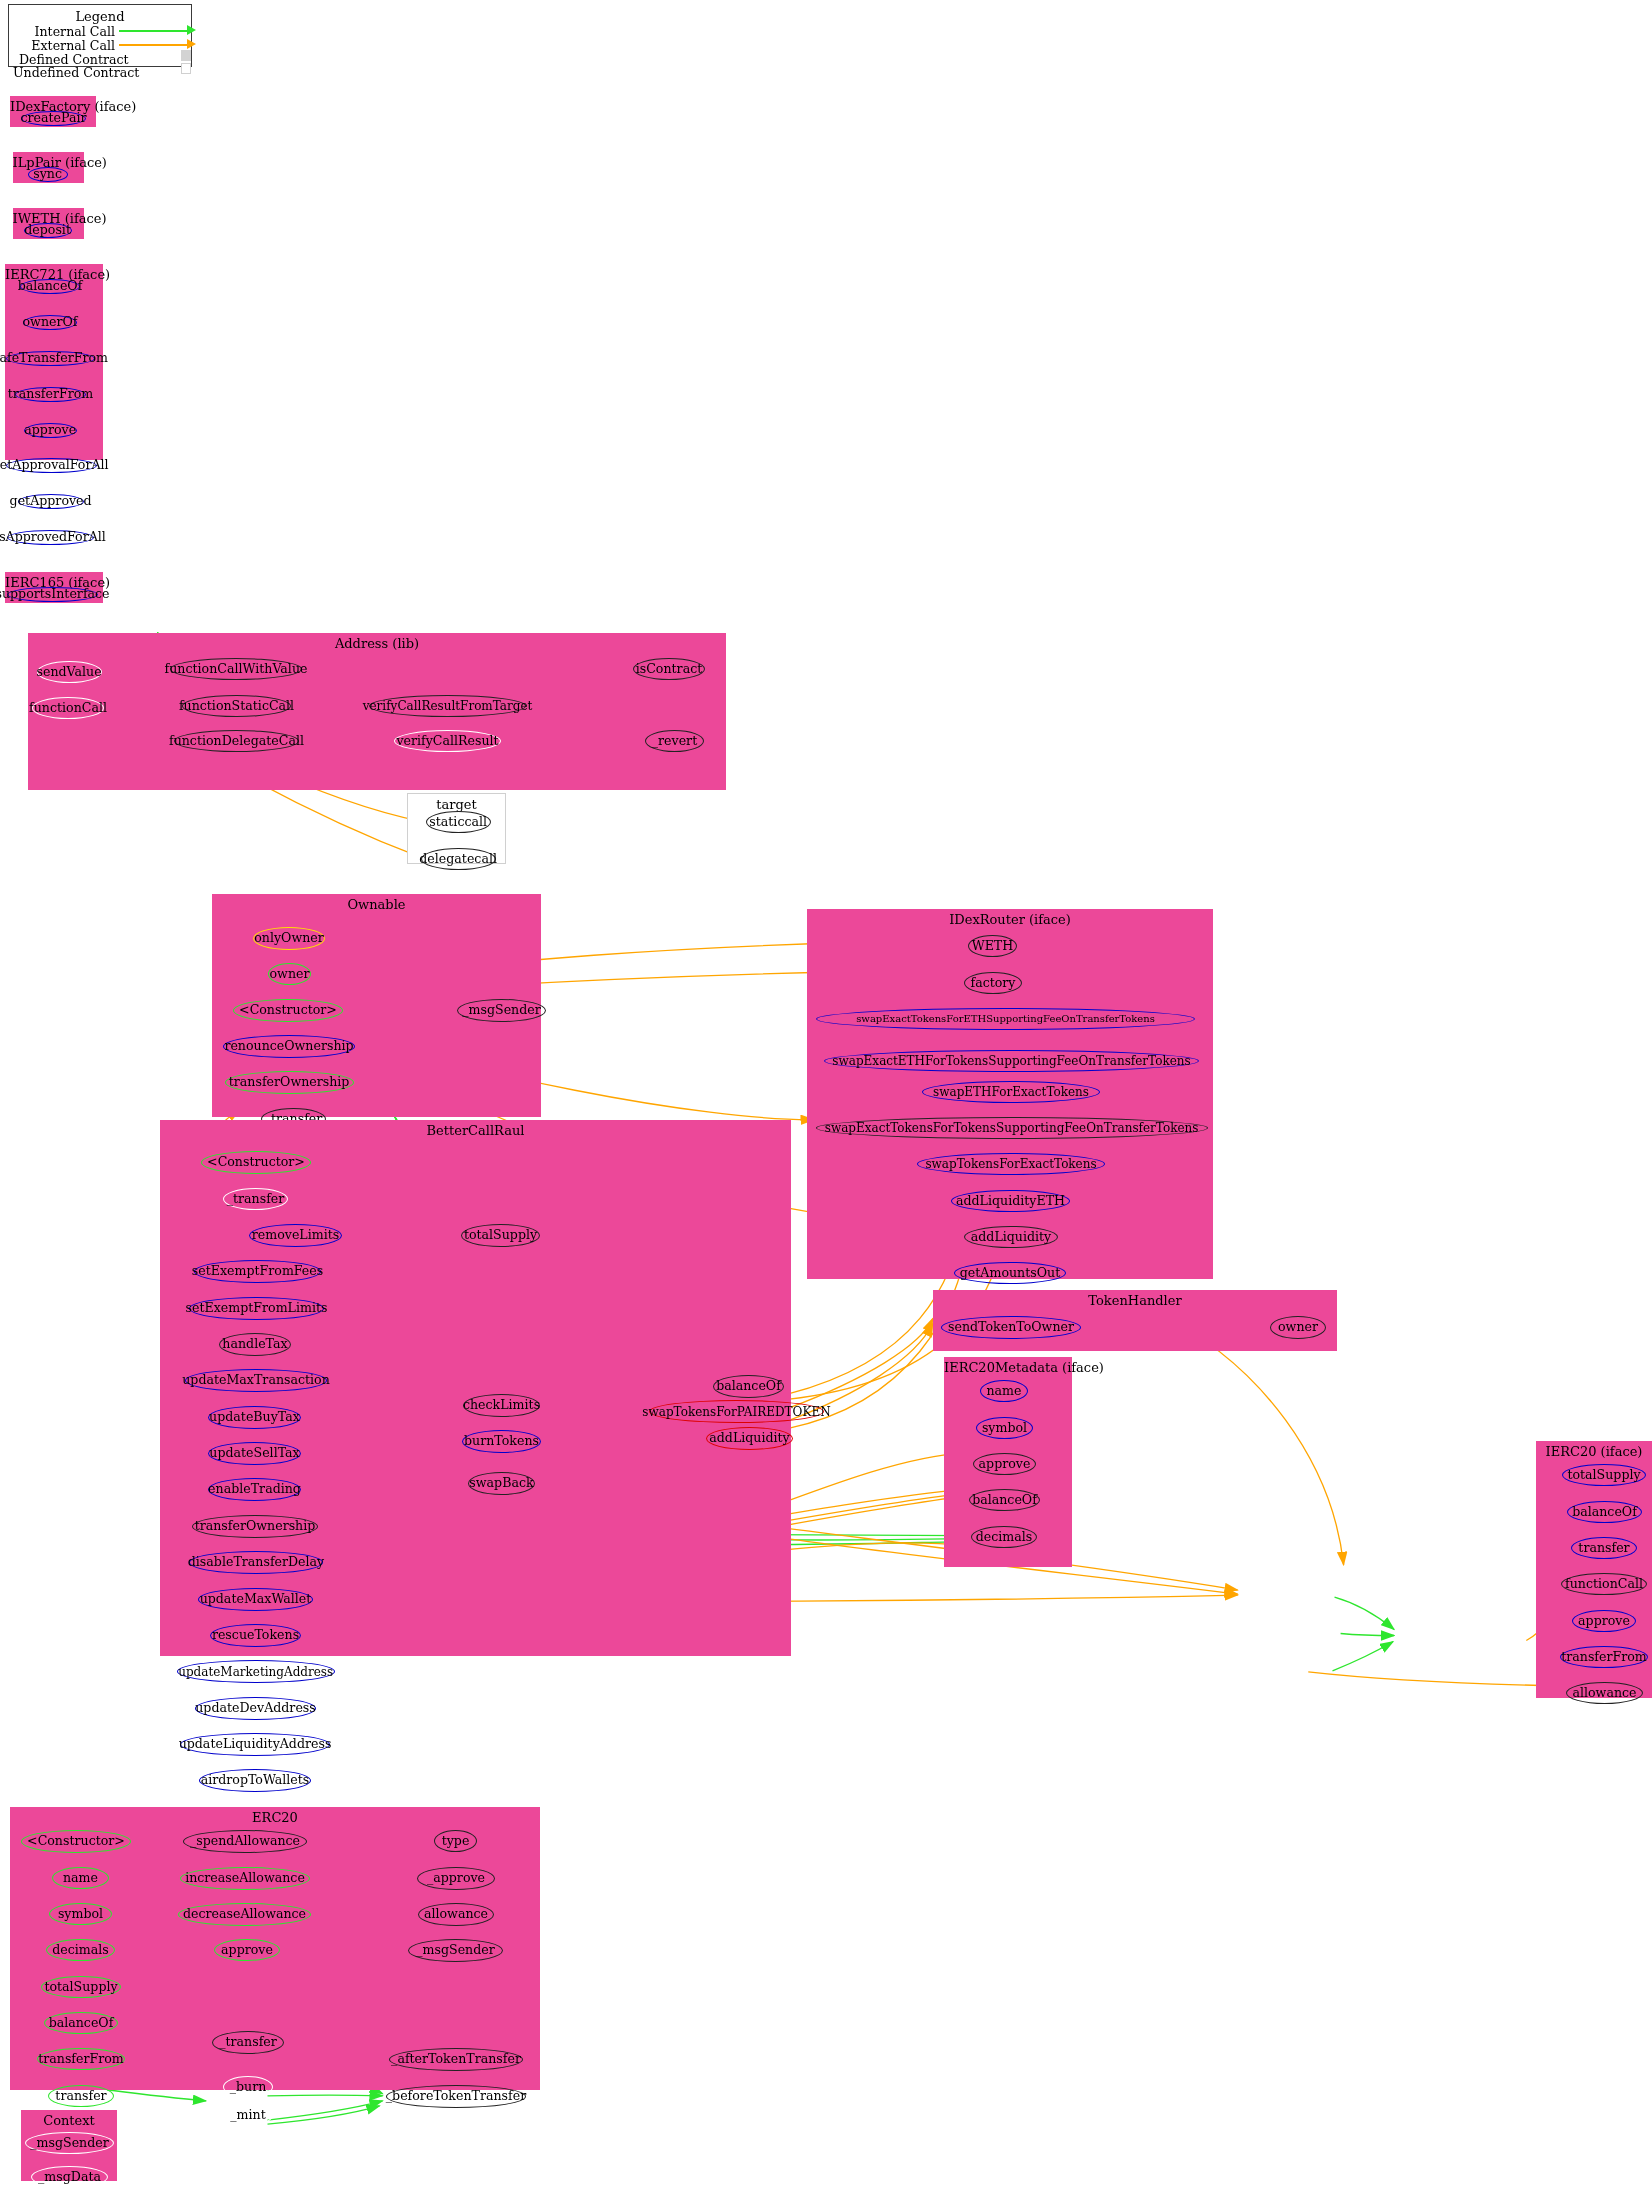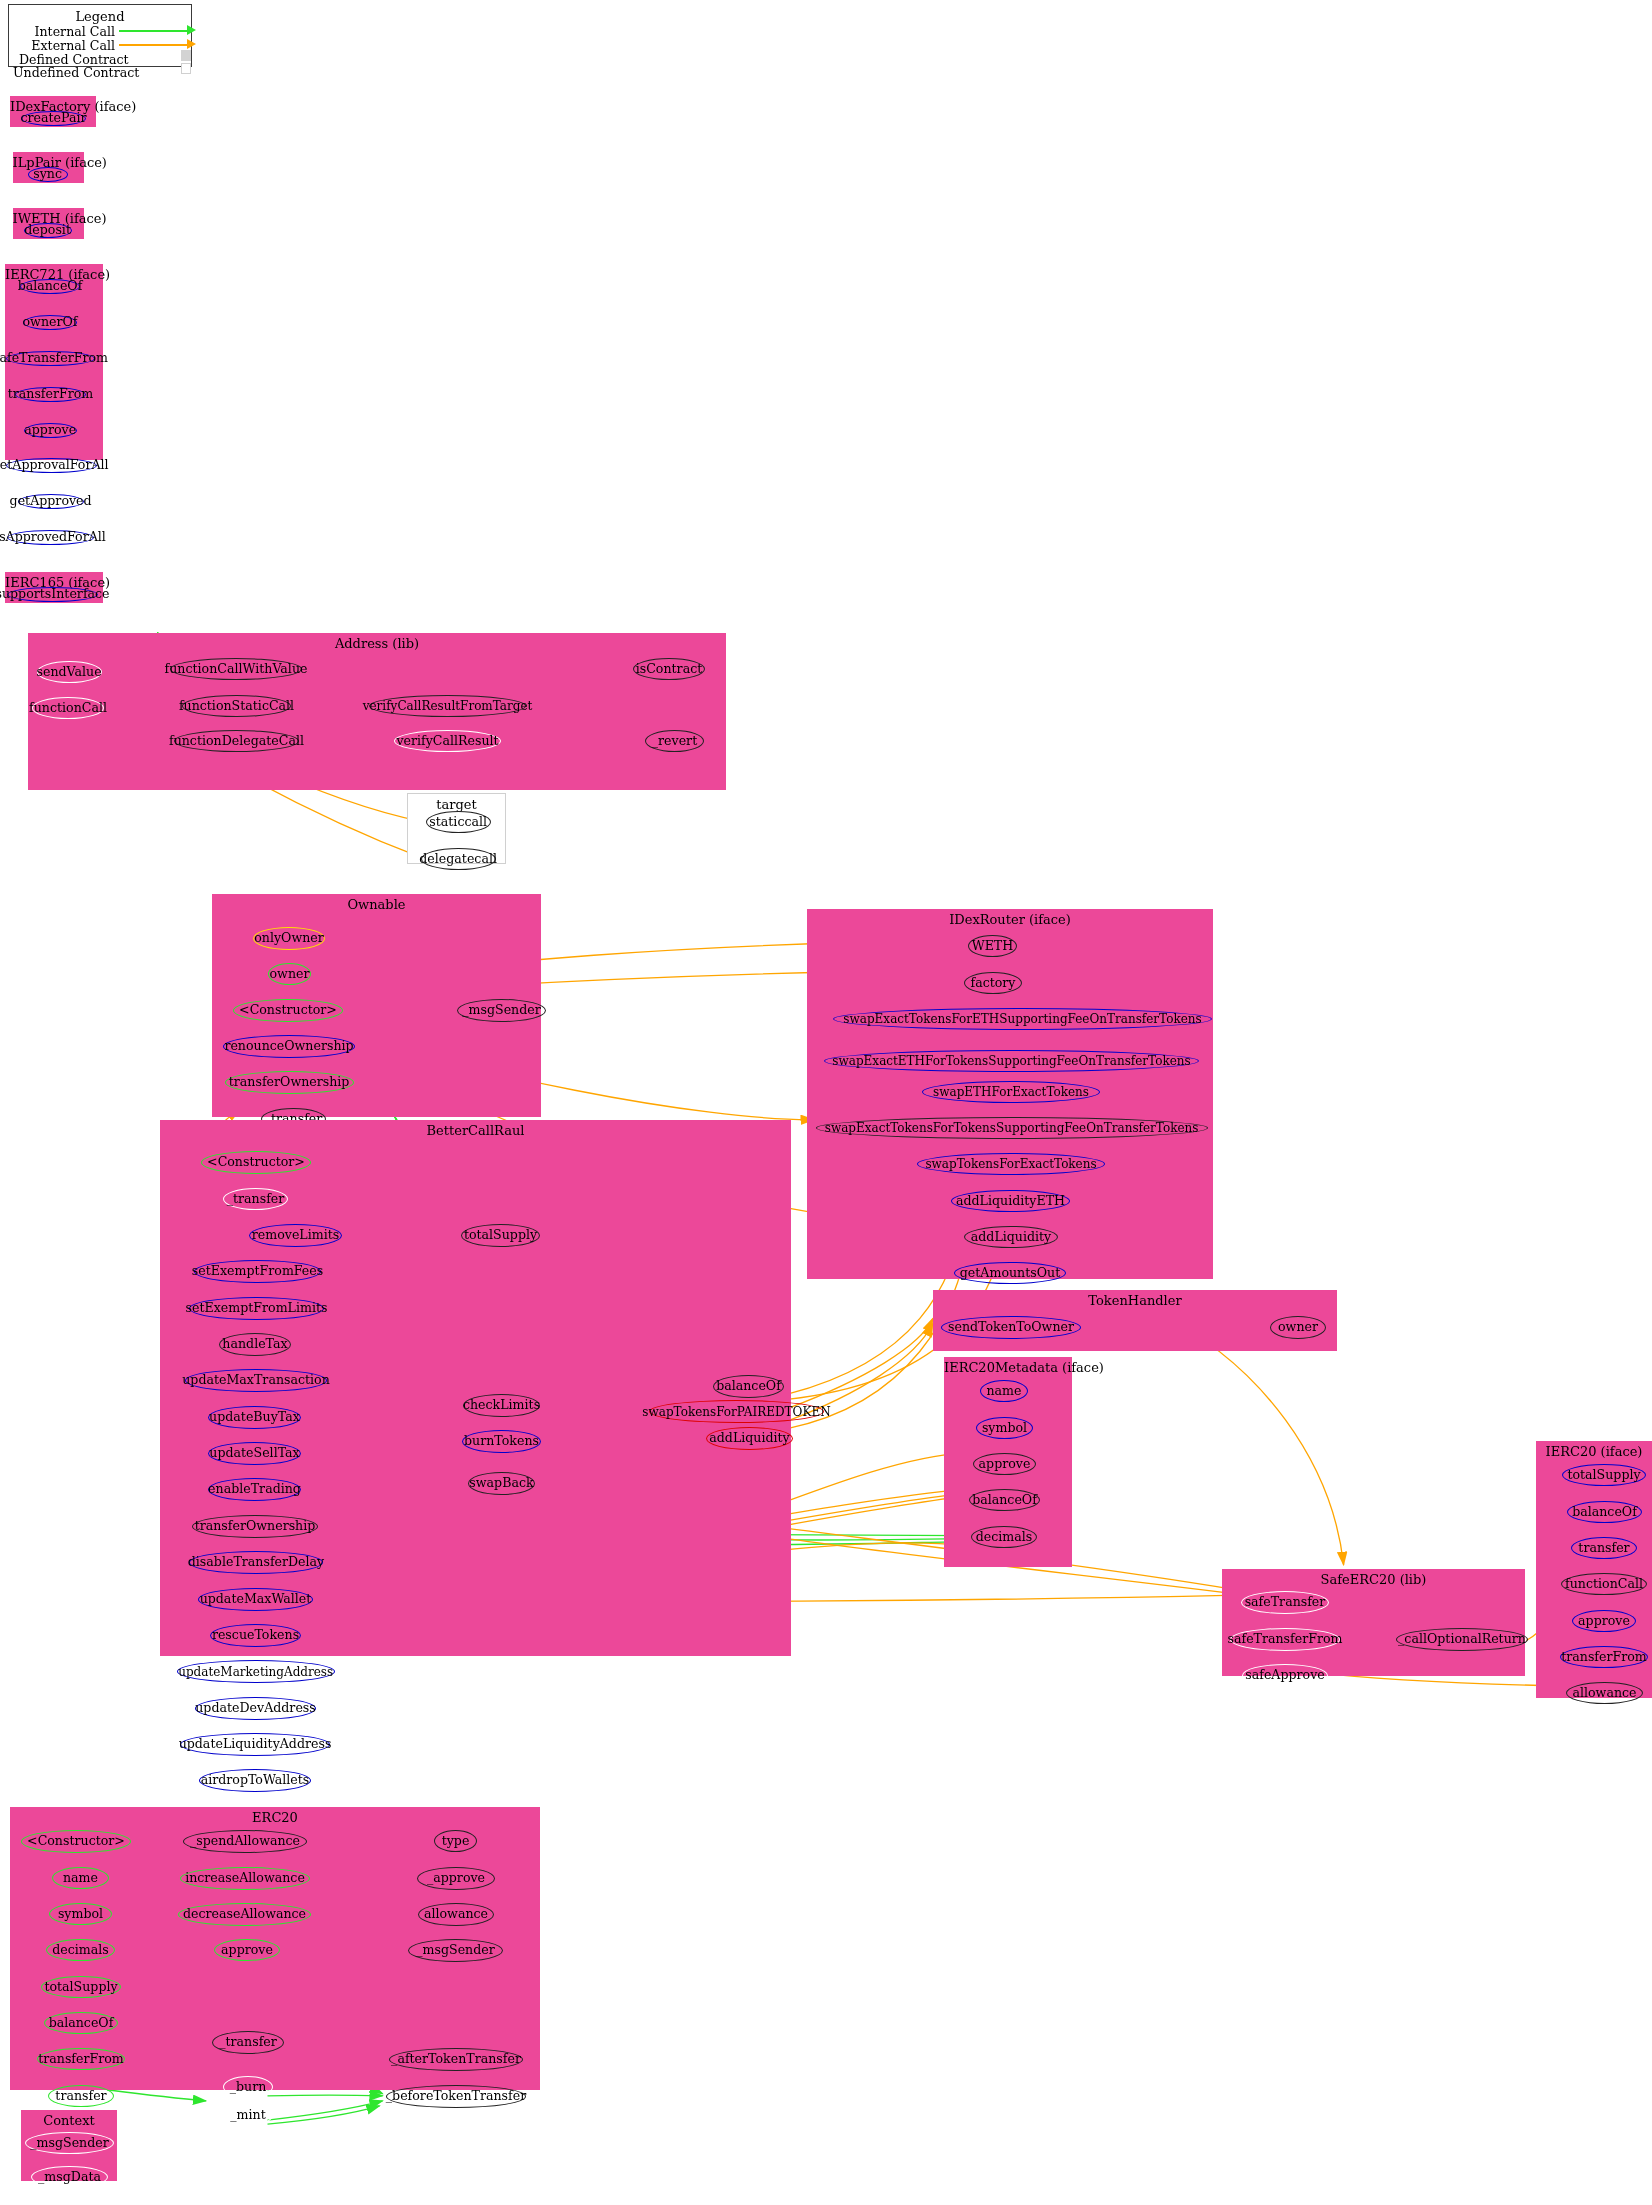--- a/index.html
+++ b/index.html
@@ -248,48 +248,41 @@
       <div class="node" style="left: 302px; top: 310px; width: 79px; height: 23px; border-color: rgb(0, 0, 204);">burnTokens</div>
       <div class="node" style="left: 308px; top: 352px; width: 67px; height: 23px; border-color: rgb(34, 34, 34);">swapBack</div>
       <div class="node" style="left: 553px; top: 255px; width: 71px; height: 23px; border-color: rgb(34, 34, 34);">balanceOf</div>
       <div class="node" style="left: 489px; top: 280px; width: 175px; height: 23px; border-color: rgb(221, 0, 0); font-size: 12px;">swapTokensForPAIREDTOKEN</div>
       <div class="node" style="left: 546px; top: 307px; width: 87px; height: 23px; border-color: rgb(221, 0, 0);">addLiquidity</div>
     </div>
     <div class="cluster" style="left: 807px; top: 909px; width: 406px; height: 370px;">
       <div class="cluster-title">IDexRouter  (iface)</div>
       <div class="node" style="left: 161px; top: 26px; width: 49px; height: 22px; border-color: rgb(34, 34, 34);">WETH</div>
       <div class="node" style="left: 157px; top: 63px; width: 58px; height: 22px; border-color: rgb(34, 34, 34);">factory</div>
-      <div class="node" style="left: 26px; top: 99px; width: 379px; height: 22px; border-color: rgb(0, 0, 204); font-size: 12px;">swapExactTokensForETHSupportingFeeOnTransferTokens</div>
+      <div class="node" style="left: 9px; top: 99px; width: 379px; height: 22px; border-color: rgb(0, 0, 204); font-size: 10px;">swapExactTokensForETHSupportingFeeOnTransferTokens</div>
       <div class="node" style="left: 17px; top: 135px; width: 375px; height: 22px; border-color: rgb(0, 0, 204); font-size: 12px; margin-top: 6px;">swapExactETHForTokensSupportingFeeOnTransferTokens</div>
       <div class="node" style="left: 115px; top: 172px; width: 178px; height: 22px; border-color: rgb(0, 0, 204); font-size: 12px;">swapETHForExactTokens</div>
       <div class="node" style="left: 8.6px; top: 208px; width: 392px; height: 22px; border-color: rgb(34, 34, 34); font-size: 12px;">swapExactTokensForTokensSupportingFeeOnTransferTokens</div>
       <div class="node" style="left: 110px; top: 244px; width: 188px; height: 22px; border-color: rgb(0, 0, 204); font-size: 12px;">swapTokensForExactTokens</div>
       <div class="node" style="left: 144px; top: 281px; width: 119px; height: 22px; border-color: rgb(0, 0, 204);">addLiquidityETH</div>
       <div class="node" style="left: 157px; top: 317px; width: 94px; height: 22px; border-color: rgb(34, 34, 34);">addLiquidity</div>
       <div class="node" style="left: 147px; top: 353px; width: 112px; height: 22px; border-color: rgb(0, 0, 204);">getAmountsOut</div>
     </div>
     <div class="cluster" style="left: 933px; top: 1290px; width: 404px; height: 61px;">
       <div class="cluster-title">TokenHandler</div>
       <div class="node" style="left: 8px; top: 26px; width: 140px; height: 23px; border-color: rgb(0, 0, 204);">sendTokenToOwner</div>
       <div class="node" style="left: 337px; top: 26px; width: 56px; height: 23px; border-color: rgb(34, 34, 34);">owner</div>
     </div>
     <div class="cluster" style="left: 944px; top: 1357px; width: 128px; height: 210px;">
       <div class="cluster-title">IERC20Metadata  (iface)</div>
       <div class="node" style="left: 36px; top: 23px; width: 48px; height: 22px; border-color: rgb(0, 0, 204);">name</div>
       <div class="node" style="left: 32px; top: 60px; width: 57px; height: 22px; border-color: rgb(0, 0, 204);">symbol</div>
       <div class="node" style="left: 29px; top: 96px; width: 63px; height: 22px; border-color: rgb(34, 34, 34);">approve</div>
       <div class="node" style="left: 25px; top: 132px; width: 71px; height: 22px; border-color: rgb(34, 34, 34);">balanceOf</div>
       <div class="node" style="left: 27px; top: 169px; width: 66px; height: 22px; border-color: rgb(34, 34, 34);">decimals</div>
-    </div>
-    <div class="cluster" style="left: 1222px; top: 1569px; width: 303px; height: 107px;">
-      <div class="cluster-title">SafeERC20  (lib)</div>
-      <div class="node" style="left: 19px; top: 22px; width: 88px; height: 23px; border-color: rgb(255, 255, 255);">safeTransfer</div>
-      <div class="node" style="left: 8px; top: 59px; width: 110px; height: 23px; border-color: rgb(255, 255, 255);">safeTransferFrom</div>
-      <div class="node" style="left: 20px; top: 95px; width: 86px; height: 23px; border-color: rgb(255, 255, 255);">safeApprove</div>
-      <div class="node" style="left: 174px; top: 59px; width: 132px; height: 23px; border-color: rgb(34, 34, 34);">_callOptionalReturn</div>
     </div>
     <div class="cluster" style="left: 1536px; top: 1441px; width: 116px; height: 257px;">
       <div class="cluster-title">IERC20  (iface)</div>
       <div class="node" style="left: 26px; top: 23px; width: 84px; height: 22px; border-color: rgb(0, 0, 204);">totalSupply</div>
       <div class="node" style="left: 31px; top: 60px; width: 75px; height: 22px; border-color: rgb(0, 0, 204);">balanceOf</div>
       <div class="node" style="left: 35px; top: 96px; width: 66px; height: 22px; border-color: rgb(0, 0, 204);">transfer</div>
       <div class="node" style="left: 25px; top: 132px; width: 86px; height: 22px; border-color: rgb(34, 34, 34);">functionCall</div>
       <div class="node" style="left: 36px; top: 169px; width: 64px; height: 22px; border-color: rgb(0, 0, 204);">approve</div>
       <div class="node" style="left: 24px; top: 205px; width: 88px; height: 22px; border-color: rgb(0, 0, 204);">transferFrom</div>
       <div class="node" style="left: 30px; top: 241px; width: 77px; height: 22px; border-color: rgb(34, 34, 34);">allowance</div>

